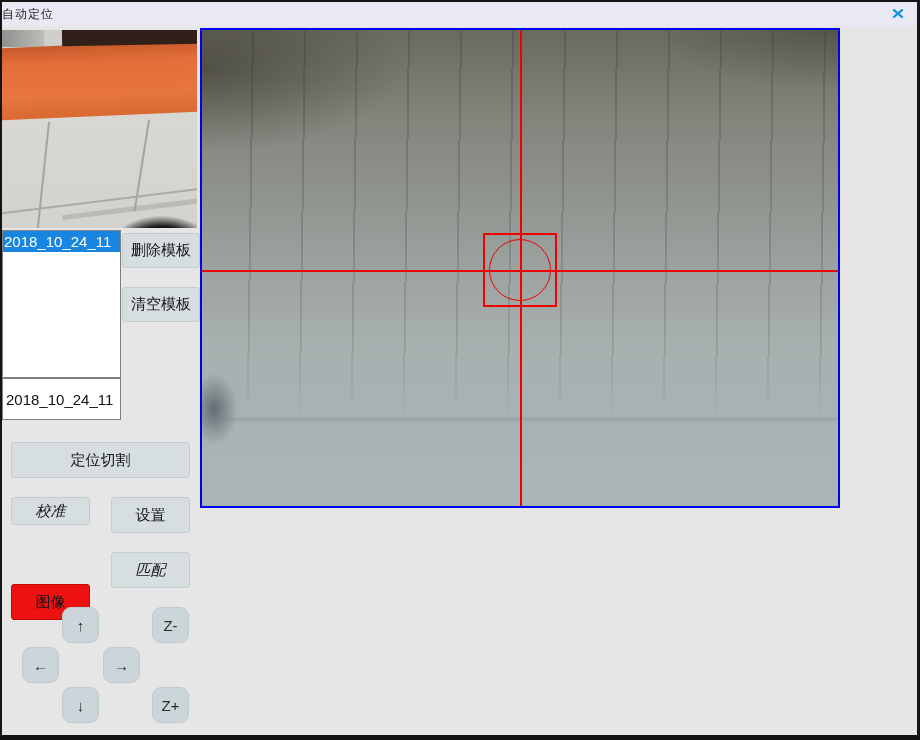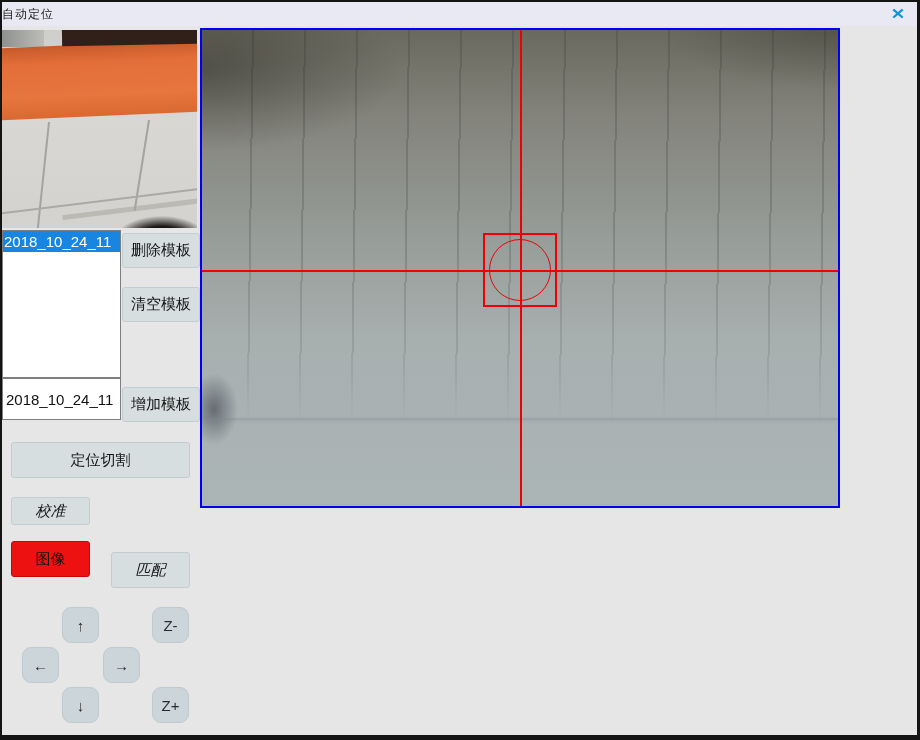--- a/index.html
+++ b/index.html
@@ -62,21 +62,21 @@
     background:#d7dee0; border:1px solid #c3ccd0; border-radius:3px;
     font-size:15px; color:#141414; cursor:pointer;
     font-family:"Liberation Sans", sans-serif;
   }
   .tbtn { left:120px; width:78px; height:35px; }
   .btn-del  { top:231px; } .btn-clr  { top:285px; }
   .btn-eng  { top:339px; } .btn-add  { top:385px; }
   .btn-cut  { left:9px;  top:440px; width:179px; height:36px; }
   .btn-cal  { left:9px;  top:495px; width:79px;  height:28px;font-style:italic; }
   .btn-set  { left:109px;top:495px; width:79px;  height:36px; }
-  .btn-img  { left:9px;  top:539px; width:79px;  height:36px;
+  .btn-img  { left:9px;  top:582px; width:79px;  height:36px;
               background:#ee1111; border-color:#c40808; }
   .btn-mat  { left:109px;top:550px; width:79px;  height:36px;font-style:italic; }
   .jog { width:37px; height:36px; background:#ccd6da; border:1px solid #c0cace;
          border-radius:9px; font-size:15px; color:#2a2a2a; }
   .jog-up { left:60px;  top:605px; } .jog-zm { left:150px; top:605px; }
   .jog-lt { left:20px;  top:645px; } .jog-rt { left:101px; top:645px; }
   .jog-dn { left:60px;  top:685px; } .jog-zp { left:150px; top:685px; }
   
   .camera {
     position:absolute; left:198px; top:26px; width:640px; height:480px;
@@ -138,24 +138,24 @@
   </div>
 
   <div class="listbox">
     <div class="list-item selected">2018_10_24_11</div>
   </div>
 
   <input class="name-input" type="text" value="2018_10_24_11" style="">
 
   <button class="btn tbtn btn-del">删除模板</button>
   <button class="btn tbtn btn-clr">清空模板</button>
-  <button class="btn tbtn btn-add">增加模板</button>
 
   <button class="btn btn-cut">定位切割</button>
   <button class="btn btn-cal">校准</button>
+  <button class="btn btn-set">设置</button>
   <button class="btn btn-img">图像</button>
   <button class="btn btn-mat">匹配</button>
 
   <button class="btn jog jog-up">↑</button>
   <button class="btn jog jog-zm">Z-</button>
   <button class="btn jog jog-lt">←</button>
   <button class="btn jog jog-rt">→</button>
   <button class="btn jog jog-dn">↓</button>
   <button class="btn jog jog-zp">Z+</button>
 

